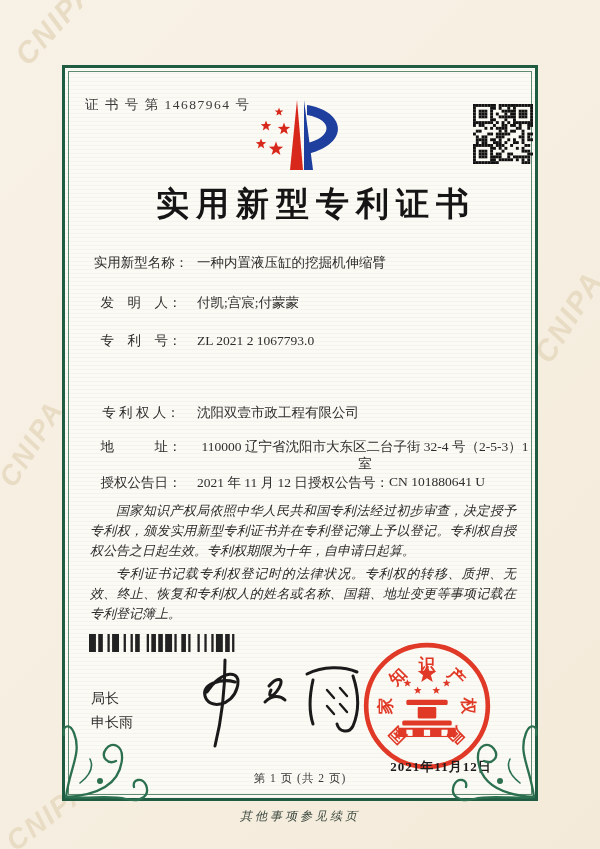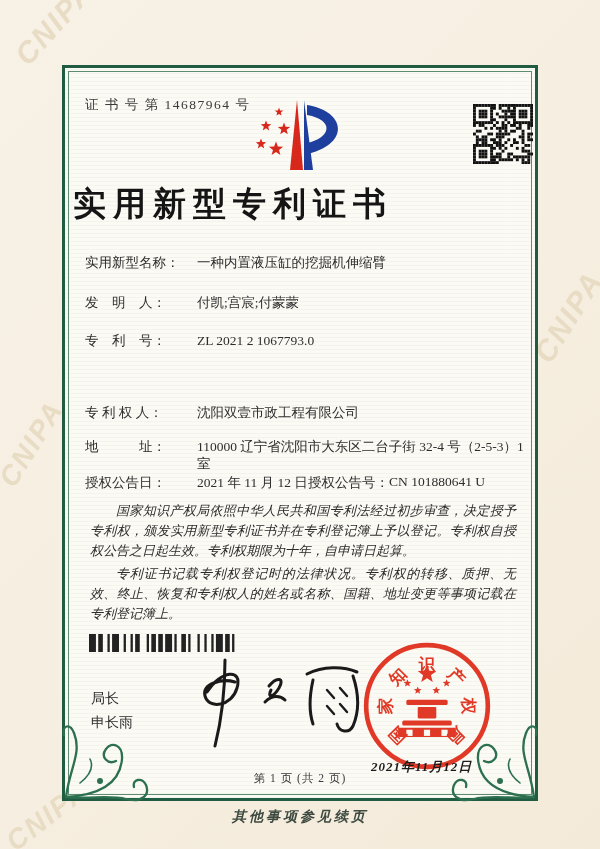--- a/index.html
+++ b/index.html
@@ -28,54 +28,54 @@
   .frame::after{
     content:"";position:absolute;inset:0;pointer-events:none;
     background:repeating-linear-gradient(0deg,rgba(130,175,140,0.13) 0 1px,transparent 1px 4px);
     opacity:.55;
   }
   .content{position:absolute;inset:0;z-index:2;padding-left:48px;}
 
   .certno{position:absolute;left:20px;top:28px;font-size:13.5px;color:#3a3a3a;letter-spacing:1.5px;}
   .qr{position:absolute;left:408px;top:36px;width:60px;height:60px;}
   .logo{position:absolute;left:186px;top:28px;width:104px;height:86px;}
-  .title{position:absolute;left:8px;top:114px;width:100%;text-align:left;
+  .title{position:absolute;left:16px;top:114px;width:100%;text-align:center;
     font-size:33px;font-weight:700;color:#151515;letter-spacing:7px;}
 
-  .field{position:absolute;left:20px;display:flex;font-size:13.5px;color:#2e2e2e;line-height:17px;}
+  .field{position:absolute;left:20px;display:flex;font-size:13.5px;color:#2e2e2e;line-height:17px;text-align:center;}
   .field .lab{width:112px;flex:0 0 112px;}
   .field .val{max-width:336px;}
   .f0{top:186px}.f1{top:226px}.f2{top:264px}.f3{top:302px}.f4{top:336px}.f5{top:370px}
   .f6{top:406px}
   .f7{position:absolute;left:243px;top:406px;display:flex;font-size:13.5px;color:#2e2e2e;}
   .f7 .lab{}
 
   .body-text{position:absolute;left:22px;top:430px;width:432px;
     font-size:13px;line-height:20px;color:#2b2b2b;text-align:justify;font-style:italic;}
   .body-text p{margin:3px;text-indent:2em;}
 
   .barcode{position:absolute;left:24px;top:566px;width:150px;height:18px;}
 
   .signer{position:absolute;left:26px;top:618px;font-family:"Liberation Sans","DejaVu Sans",sans-serif;
     font-size:14px;color:#2d2d2d;line-height:24px;}
   .signature{position:absolute;left:112px;top:582px;width:220px;height:110px;}
 
   .seal{position:absolute;left:296px;top:572px;width:132px;height:132px;opacity:.93;}
-  .seal-date{position:absolute;left:306px;top:690px;width:140px;z-index:5;
-    font-size:13px;font-weight:700;color:#1c1c1c;letter-spacing:1px;white-space:nowrap;font-style:italic;}
+  .seal-date{position:absolute;left:306px;top:690px;width:140px;text-align:center;z-index:5;
+    font-size:13px;font-weight:700;color:#1c1c1c;letter-spacing:1px;white-space:nowrap;}
 
   .pagenum{position:absolute;left:0;top:703px;width:100%;text-align:center;
     font-size:11.5px;color:#3a3a3a;letter-spacing:1px;}
 
   .flourish{position:absolute;width:100px;height:100px;z-index:3;}
   .fl-left{left:-5px;bottom:-5px;}
   .fl-right{right:-5px;bottom:-5px;transform:scaleX(-1);}
 
   .footer-note{position:absolute;left:0;top:808px;width:100%;text-align:center;
-    font-size:14px;color:#3d4a40;letter-spacing:3px;font-style:italic;font-weight:bold;}
+    font-size:12px;color:#3d4a40;letter-spacing:3px;font-style:italic;}
 </style>
 </head>
 <body>
 
 <span class="wm wm1">CNIPA</span>
 <span class="wm wm2">CNIPA</span>
 <span class="wm wm3">CNIPA</span>
 <span class="wm wm4">CNIPA</span>
 
 <div class="frame">

